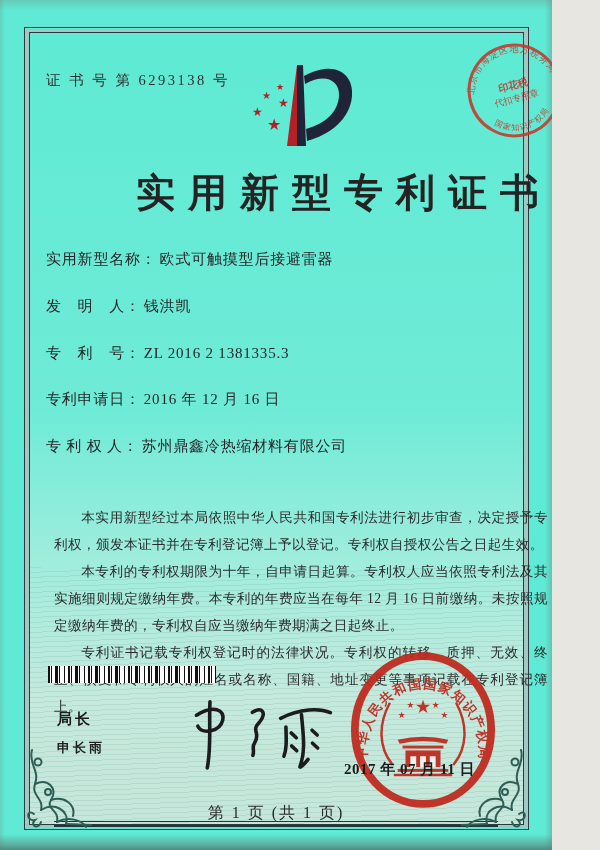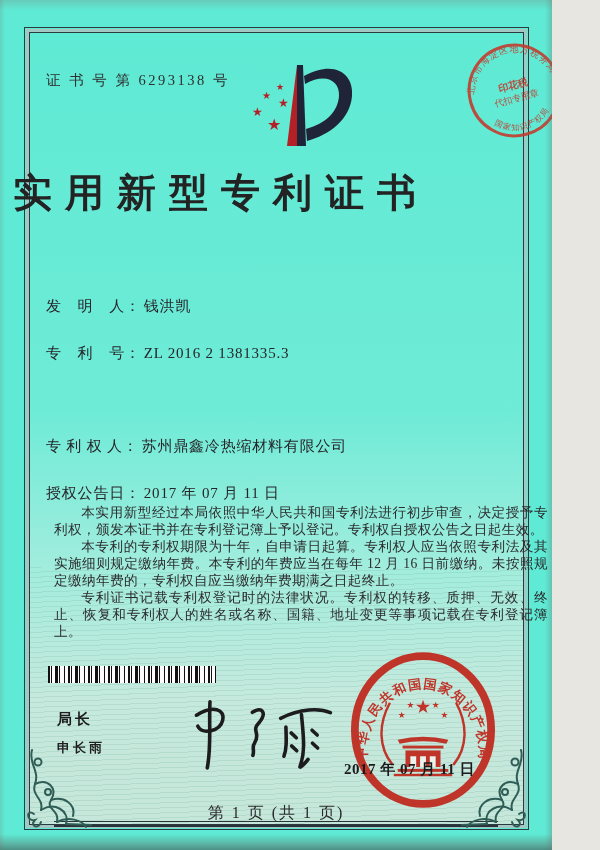--- a/index.html
+++ b/index.html
@@ -23,27 +23,27 @@
     background-repeat:no-repeat, no-repeat;
   }
 
   
   .frame  { position:absolute; left:24px; top:27px; right:23px; bottom:20px; border:1px solid #2b3a40; z-index:2; pointer-events:none; }
   .frame2 { position:absolute; inset:1px; border:3px solid #a3c8c1; }
   .frame3 { position:absolute; inset:0; border:1px solid #2b3a40; }
 
   .abs { position:absolute; z-index:3; }
   .cert-no { left:46px; top:71px; font-size:14.5px; letter-spacing:2.5px; color:#2f2f31; }
-  .title { left:0; right:0; top:166px; text-align:left; font-size:39px; font-weight:bold; letter-spacing:13px; text-indent:13px; color:#232323; }
+  .title { left:0; right:0; top:166px; text-align:right; font-size:39px; font-weight:bold; letter-spacing:13px; text-indent:13px; color:#232323; }
 
   .field { left:46px; font-size:15px; color:#26262a; letter-spacing:.8px; white-space:nowrap; }
   .f1{top:250px} .f2{top:297px} .f3{top:344px} .f4{top:390px} .f5{top:437px} .f6{top:484px}
   .field .fvalue { margin-left:3px; }
 
-  .paras { left:54px; width:494px; top:504px; font-size:13.6px; line-height:17px; color:#2c2c2e; letter-spacing:.4px; text-align:justify; }
+  .paras { left:54px; width:494px; top:504px; font-size:13.6px; line-height:27px; color:#2c2c2e; letter-spacing:.4px; text-align:justify; }
   .paras p { text-indent:2em; }
 
   .barcode { left:48px; top:666px; width:168px; height:17px;
     background:repeating-linear-gradient(90deg,#111 0 2px,#fdfdfd 2px 3px,#111 3px 4px,#fdfdfd 4px 7px,#111 7px 10px,#fdfdfd 10px 11px,#111 11px 12px,#fdfdfd 12px 16px,#111 16px 17px,#fdfdfd 17px 20px); }
 
   .director-title { left:57px; top:710px; font-family:"Liberation Sans",sans-serif; font-weight:bold; font-size:15px; letter-spacing:3px; color:#1e1e20;text-align:center; }
   .director-name  { left:57px; top:739px; font-family:"Liberation Sans",sans-serif; font-weight:bold; font-size:13px; letter-spacing:3px; color:#1e1e20; }
 
   .signature { left:178px; top:686px; z-index:4; transform:rotate(-2deg); }
   .tax-stamp { left:452px; top:28px; z-index:4; transform:rotate(-15deg); opacity:.88; }
@@ -94,31 +94,34 @@
     </text>
     <text fill="#c5392c" font-size="8" letter-spacing="1">
       <textPath href="#taxBot" startOffset="50%" text-anchor="middle">国家知识产权局</textPath>
     </text>
     <text x="0" y="-2" text-anchor="middle" fill="#c5392c" font-size="10" font-weight="bold">印花税</text>
     <text x="0" y="11" text-anchor="middle" fill="#c5392c" font-size="9">代扣专用章</text>
   </svg>
 
   <div class="abs title">实用新型专利证书</div>
 
+  <div class="abs field f1">
+    <span class="flabel">实用新型名称：</span><span class="fvalue">欧式可触摸型后接避雷器</span>
+  </div>
   <div class="abs field f2">
     <span class="flabel">发　明　人：</span><span class="fvalue">钱洪凯</span>
   </div>
   <div class="abs field f3">
     <span class="flabel">专　利　号：</span><span class="fvalue">ZL 2016 2 1381335.3</span>
   </div>
+  <div class="abs field f4">
+    <span class="flabel">专利申请日：</span><span class="fvalue">2016 年 12 月 16 日</span>
+  </div>
   <div class="abs field f5">
     <span class="flabel">专 利 权 人：</span><span class="fvalue">苏州鼎鑫冷热缩材料有限公司</span>
-  </div>
-  <div class="abs field f6">
-    <span class="flabel">授权公告日：</span><span class="fvalue">2017 年 07 月 11 日</span>
   </div>
 
   <div class="abs paras">
     <p>本实用新型经过本局依照中华人民共和国专利法进行初步审查，决定授予专利权，颁发本证书并在专利登记簿上予以登记。专利权自授权公告之日起生效。</p>
     <p>本专利的专利权期限为十年，自申请日起算。专利权人应当依照专利法及其实施细则规定缴纳年费。本专利的年费应当在每年 12 月 16 日前缴纳。未按照规定缴纳年费的，专利权自应当缴纳年费期满之日起终止。</p>
     <p>专利证书记载专利权登记时的法律状况。专利权的转移、质押、无效、终止、恢复和专利权人的姓名或名称、国籍、地址变更等事项记载在专利登记簿上。</p>
   </div>
 
   <div class="abs barcode"></div>
 

